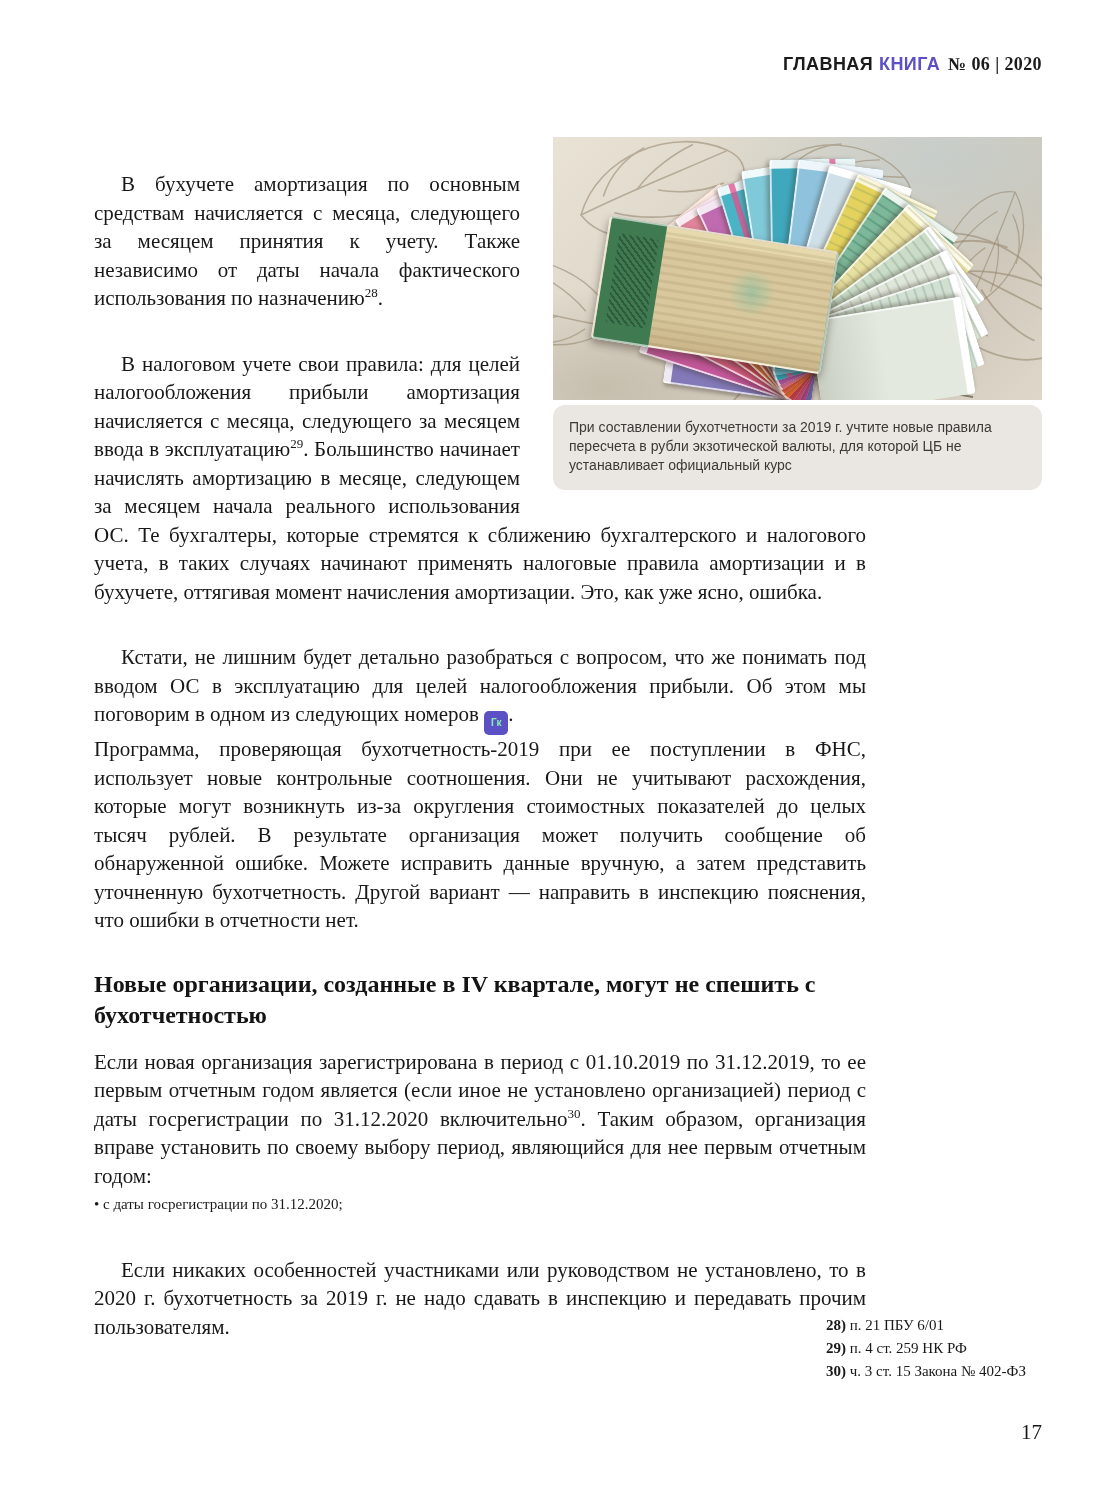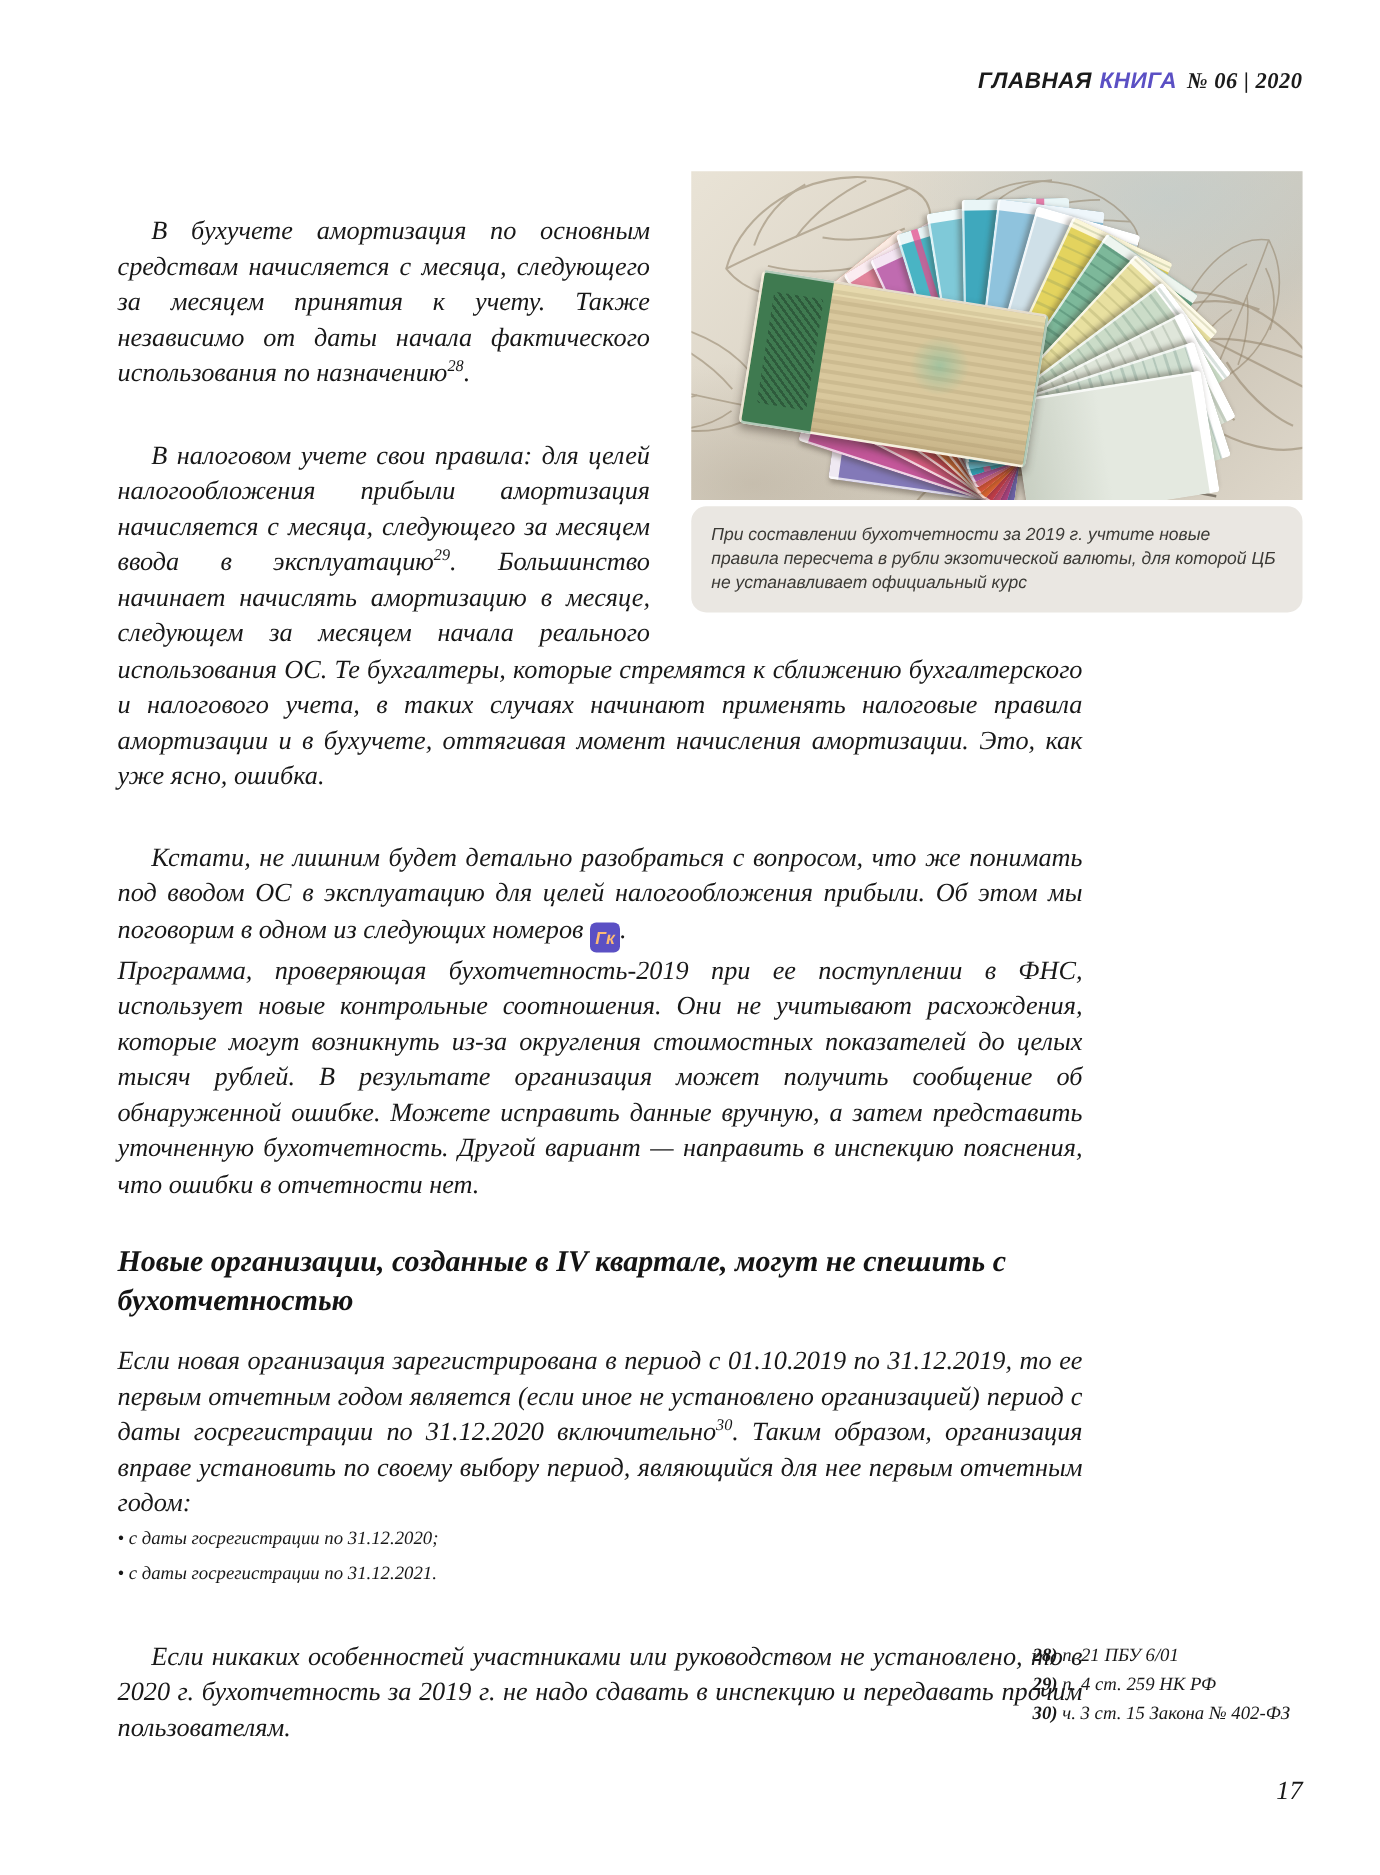--- a/index.html
+++ b/index.html
@@ -1,20 +1,19 @@
 <!DOCTYPE html>
 <html lang="ru"><head>
 <meta charset="utf-8">
 <style>
   html,body { margin:0; padding:0; background:#ffffff; }
   .page {
     position:relative; width:1104px; height:1500px; background:#ffffff;
     font-family:"Liberation Serif","DejaVu Serif",serif; color:#181818;
     overflow:hidden;
-    font-style:italic;
   }
 
   
   .masthead {
     position:absolute; top:54px; right:62px; white-space:nowrap;
     font-size:18px; font-weight:bold; letter-spacing:.4px;
   }
   .brand { font-family:"Liberation Sans","DejaVu Sans",sans-serif; }
   .brand-black { color:#1b1b1b; }
   .brand-purple { color:#5b50c4; margin-left:6px; }
@@ -29,23 +28,23 @@
   .indent { text-indent:27px;margin-top:37px; }
   .bullet { margin:0 176px 0 0; font-size:15px; line-height:28.5px; text-align:left; }
   h2.section-h {
     margin:34px 176px 17px 0; font-size:24px; line-height:31px;
     font-weight:bold; color:#141414; text-align:left;
   }
   sup.fn-ref { font-size:13px; line-height:0; vertical-align:super; }
 
   .gk-logo {
     display:inline-block; width:24px; height:24px; background:#5b50c4;
-    border-radius:5px; color:#fdba74; text-align:center;
+    border-radius:5px; color:#86efac; text-align:center;
     font-family:"Liberation Sans",sans-serif; font-weight:bold;
-    font-size:14px; line-height:24px; vertical-align:-5px; text-indent:0;
+    font-size:10px; line-height:24px; vertical-align:-5px; text-indent:0;
   }
 
   
   figure.money-figure { float:right; width:489px; margin:4px 0 26px 33px; }
   .photo {
     position:relative; width:489px; height:263px; overflow:hidden;
     background:
       radial-gradient(ellipse 320px 160px at 78% 8%, rgba(186,203,207,.55), rgba(186,203,207,0) 70%),
       radial-gradient(ellipse 260px 140px at 10% 95%, rgba(160,148,128,.35), rgba(160,148,128,0) 70%),
       linear-gradient(135deg, #e9e3d6 0%, #d9d2c4 45%, #cfc8ba 75%, #ded7ca 100%);
@@ -212,21 +211,20 @@
     <p class="body-p indent"><span>В налоговом учете свои правила: для целей налогообложения прибыли амортизация начисляется с месяца, следующего за месяцем ввода в эксплуатацию</span><sup class="fn-ref">29</sup><span>. Большинство начинает начислять амортизацию в месяце, следующем за месяцем начала реального использования ОС. Те бухгалтеры, которые стремятся к сближению бухгалтерского и налогового учета, в таких случаях начинают применять налоговые правила амортизации и в бухучете, оттягивая момент начисления амортизации. Это, как уже ясно, ошибка.</span></p>
 
     <p class="body-p indent"><span>Кстати, не лишним будет детально разобраться с вопросом, что же понимать под вводом ОС в эксплуатацию для целей налогообложения прибыли. Об этом мы поговорим в одном из следующих номеров </span><span class="gk-logo"><span>Гк</span></span><span>.</span></p>
 
     <p class="body-p">Программа, проверяющая бухотчетность-2019 при ее поступлении в ФНС, использует новые контрольные соотношения. Они не учитывают расхождения, которые могут возникнуть из-за округления стоимостных показателей до целых тысяч рублей. В результате организация может получить сообщение об обнаруженной ошибке. Можете исправить данные вручную, а затем представить уточненную бухотчетность. Другой вариант — направить в инспекцию пояснения, что ошибки в отчетности нет.</p>
 
     <h2 class="section-h">Новые организации, созданные в IV квартале, могут не спешить с бухотчетностью</h2>
     <p class="body-p"><span>Если новая организация зарегистрирована в период с 01.10.2019 по 31.12.2019, то ее первым отчетным годом является (если иное не установлено организацией) период с даты госрегистрации по 31.12.2020 включительно</span><sup class="fn-ref">30</sup><span>. Таким образом, организация вправе установить по своему выбору период, являющийся для нее первым отчетным годом:</span></p>
 
     <p class="bullet">• с даты госрегистрации по 31.12.2020;</p>
-    <p class="bullet">• с даты госрегистрации по 31.12.2021.</p>
 
     <p class="body-p indent">Если никаких особенностей участниками или руководством не установлено, то в 2020 г. бухотчетность за 2019 г. не надо сдавать в инспекцию и передавать прочим пользователям.</p>
   </main>
 
   <aside class="footnotes">
     <div class="fn"><span class="fn-num">28)</span> <span>п. 21 ПБУ 6/01</span></div>
     <div class="fn"><span class="fn-num">29)</span> <span>п. 4 ст. 259 НК РФ</span></div>
     <div class="fn"><span class="fn-num">30)</span> <span>ч. 3 ст. 15 Закона № 402-ФЗ</span></div>
   </aside>
 

